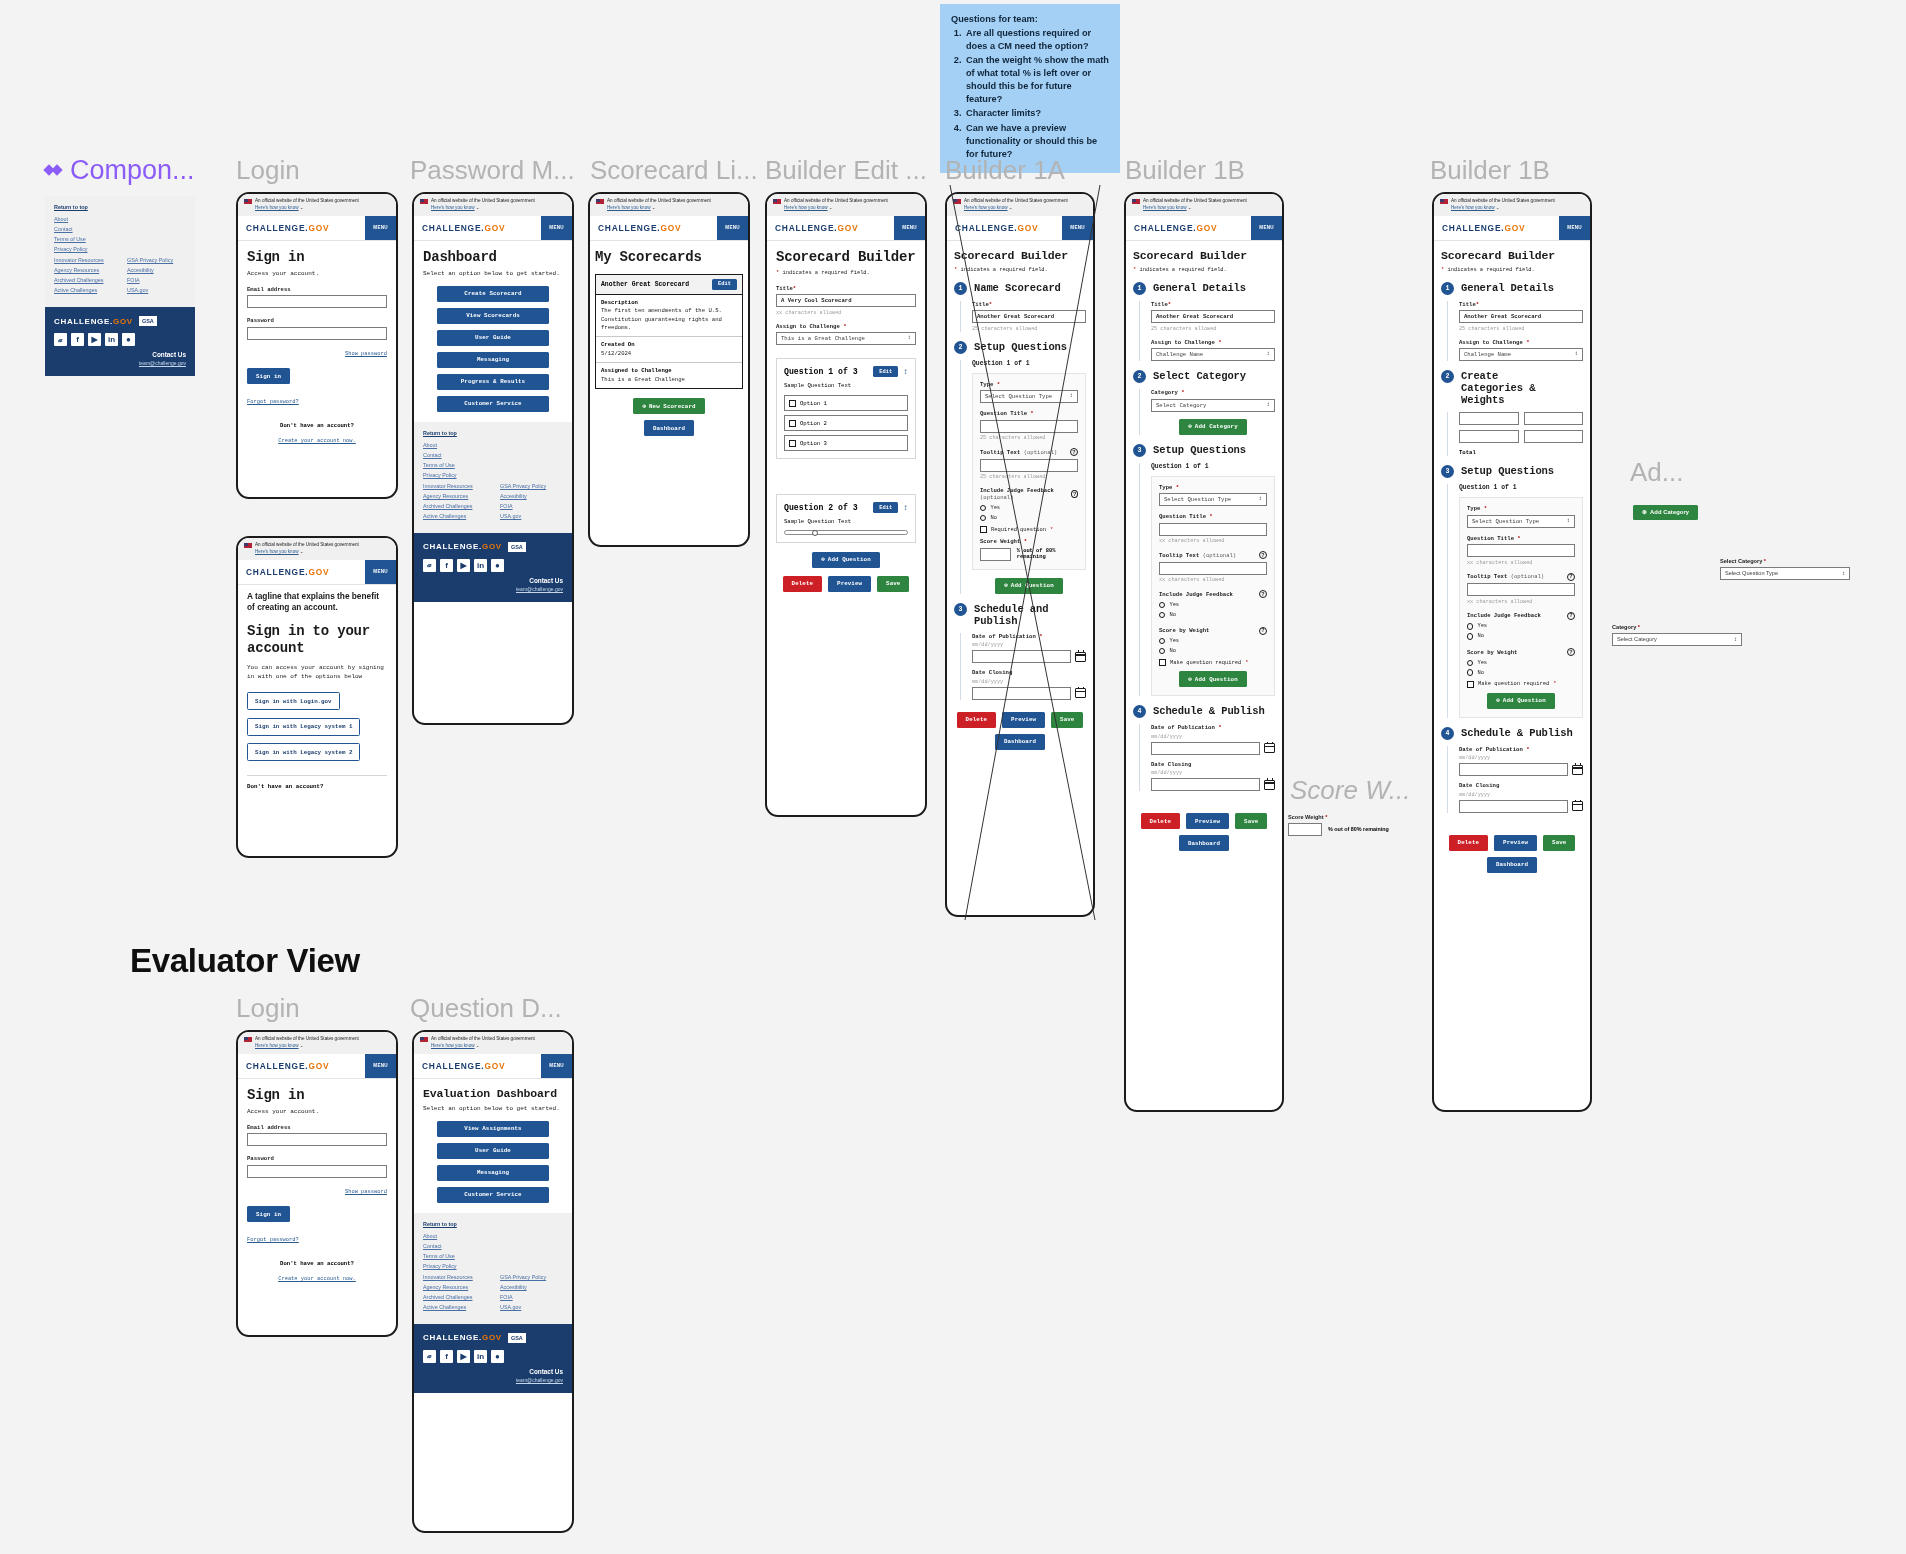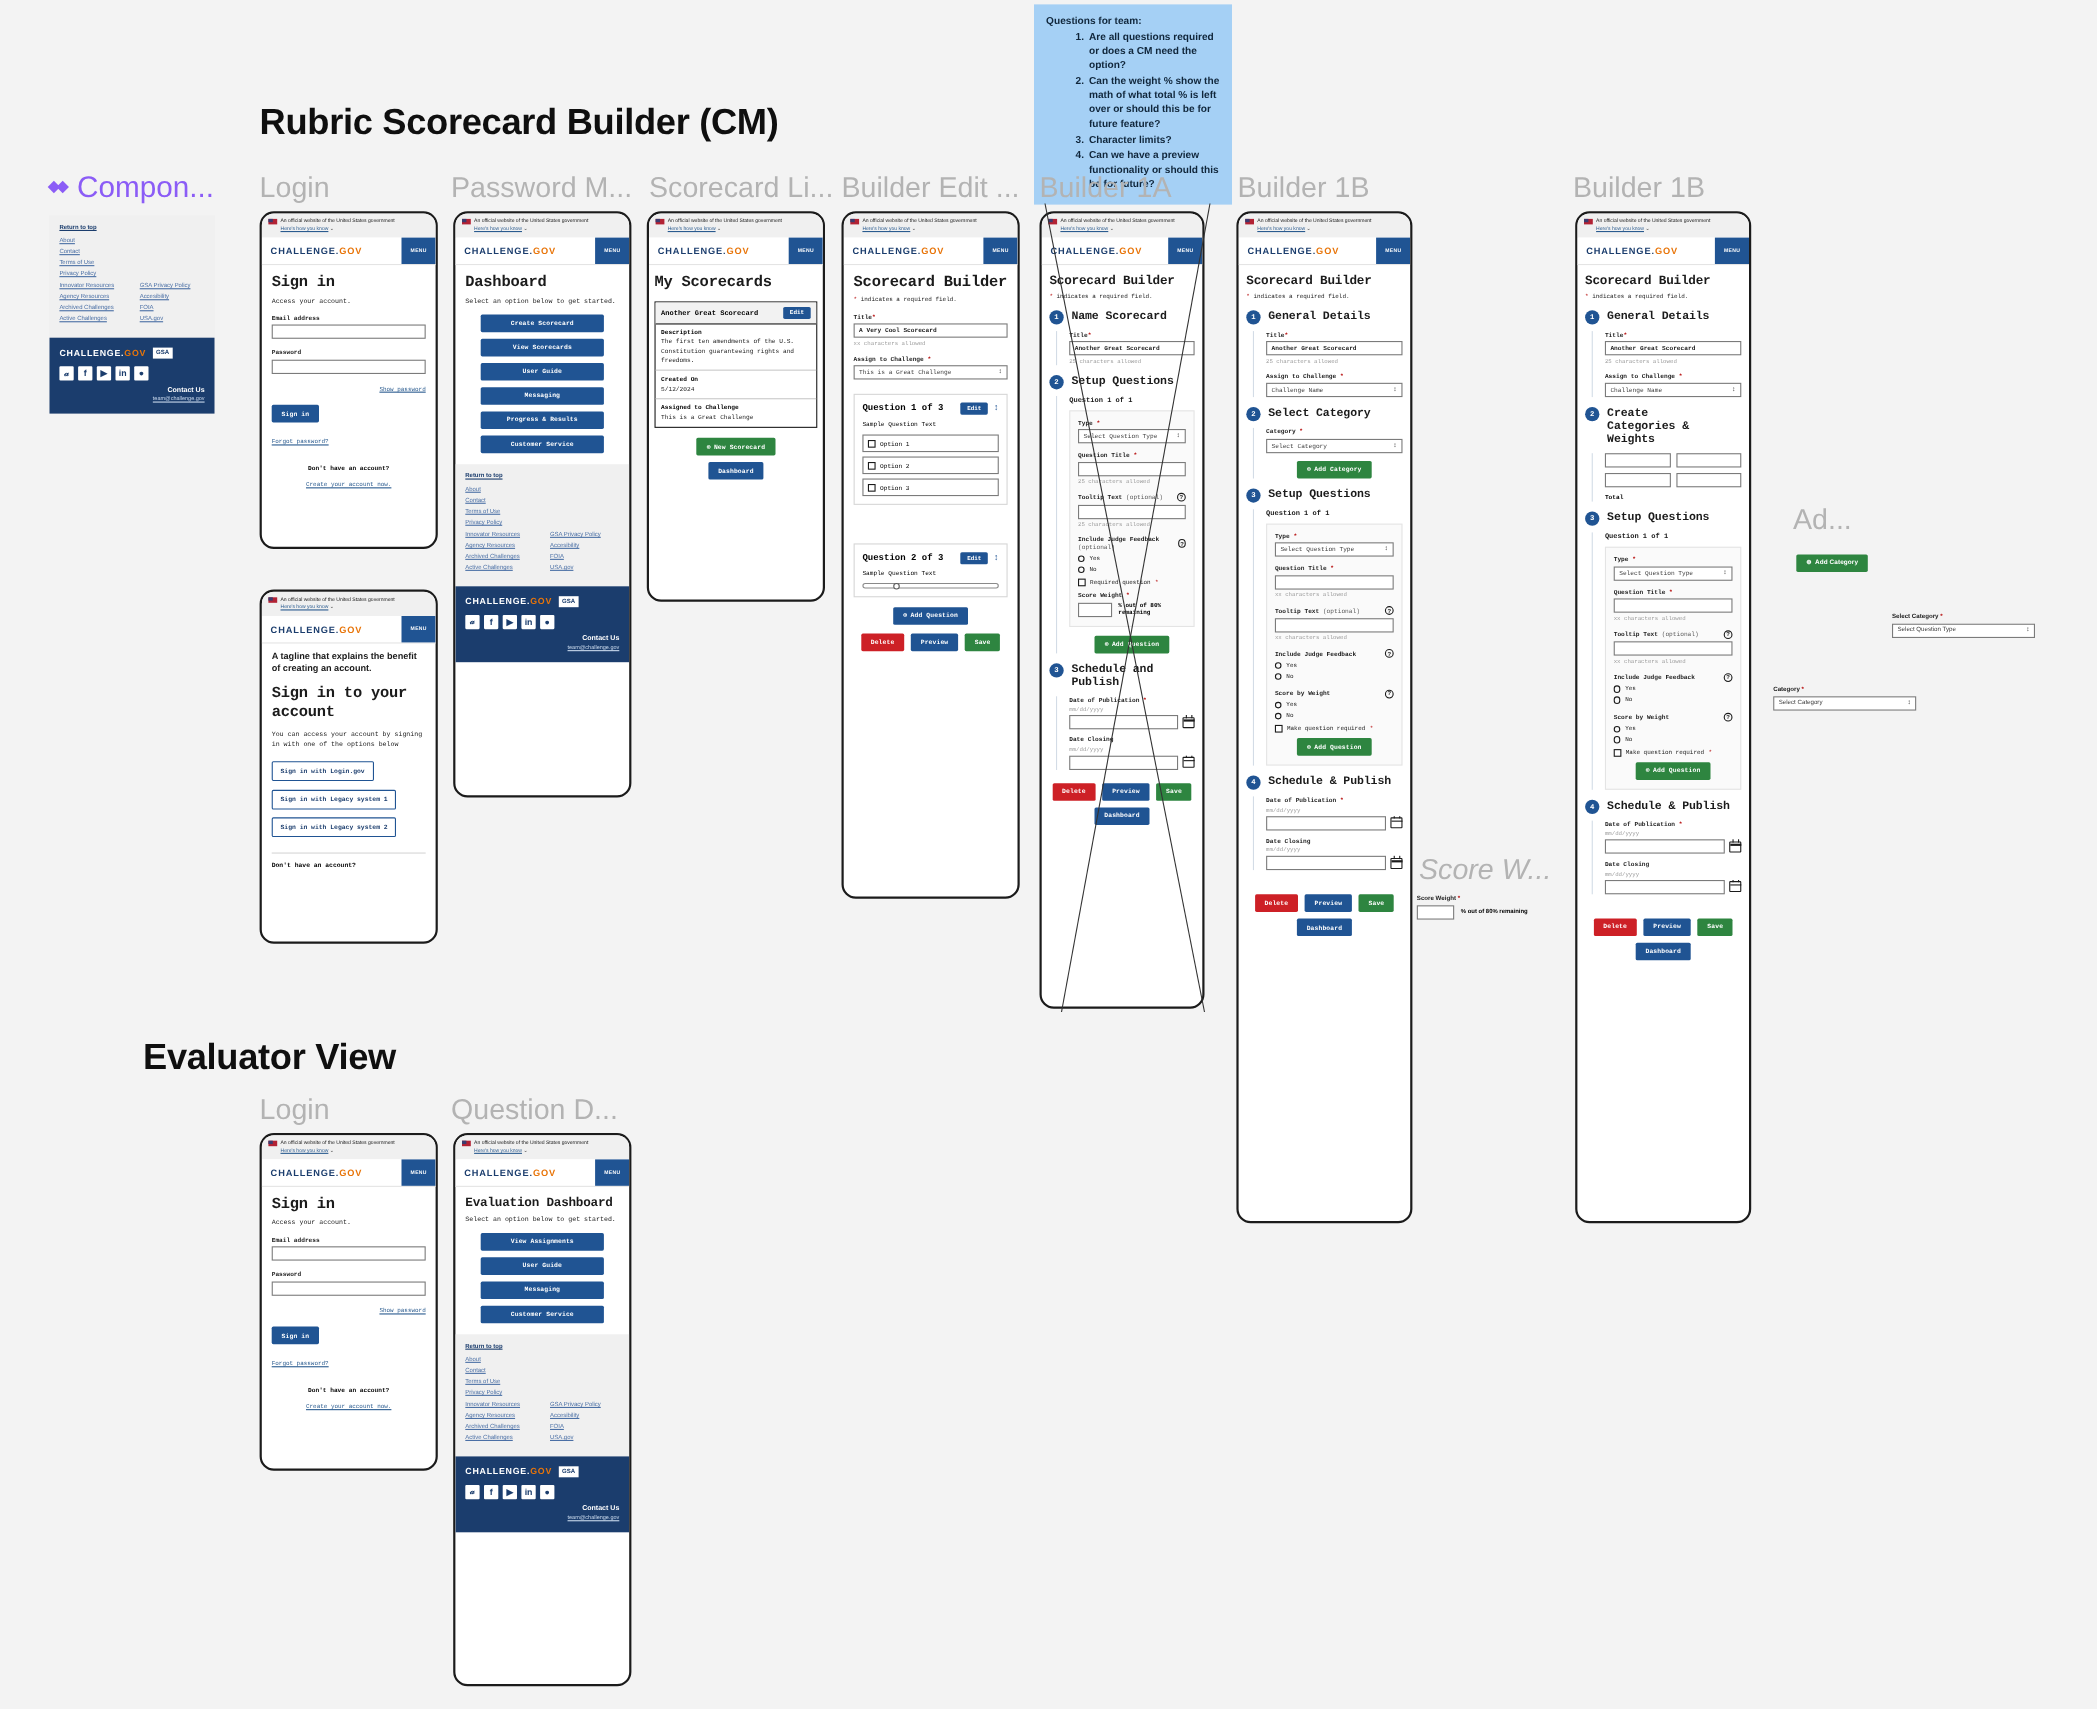--- a/index.html
+++ b/index.html
@@ -36,21 +36,21 @@
 
   
   .sticky {
     position: absolute;
     background: #a5d0f5;
     padding: 9px 11px 11px 11px;
     font-size: 9.2px; line-height: 1.42; color: #10263b;
     font-weight: 600;
   }
   .sticky ol { margin: 1px 0 0 13px; }
-  .sticky li { padding-left: 2px; margin-bottom: 1px; margin-left: 24px; }
+  .sticky li { padding-left: 2px; margin-bottom: 1px; }
 
   
   .phone {
     position: absolute;
     background: #ffffff;
     border: 2.2px solid #1b1b1b;
     border-radius: 13px;
     overflow: hidden;
   }
   .gov-banner {
@@ -203,21 +203,20 @@
   <div class="sticky" style="left:940px; top:4px; width:180px;">
     <div>Questions for team:</div>
     <ol>
       <li>Are all questions required or does a CM need the option?</li>
       <li>Can the weight % show the math of what total % is left over or should this be for future feature?</li>
       <li>Character limits?</li>
       <li>Can we have a preview functionality or should this be for future?</li>
     </ol>
   </div>
 
-  <div class="big-title" style="left:236px; top:92px;">Rubric Scorecard Builder (CM)</div>
   <div class="big-title" style="left:130px; top:942px;">Evaluator View</div>
 
   <div class="comp-label" style="left:45px; top:155px;">
     <span class="comp-diamond"></span>
     <span>Compon...</span>
   </div>
 
   <div class="frame-label" style="left:236px; top:155px;">Login</div>
   <div class="frame-label" style="left:410px; top:155px;">Password M...</div>
   <div class="frame-label" style="left:590px; top:155px;">Scorecard Li...</div>

